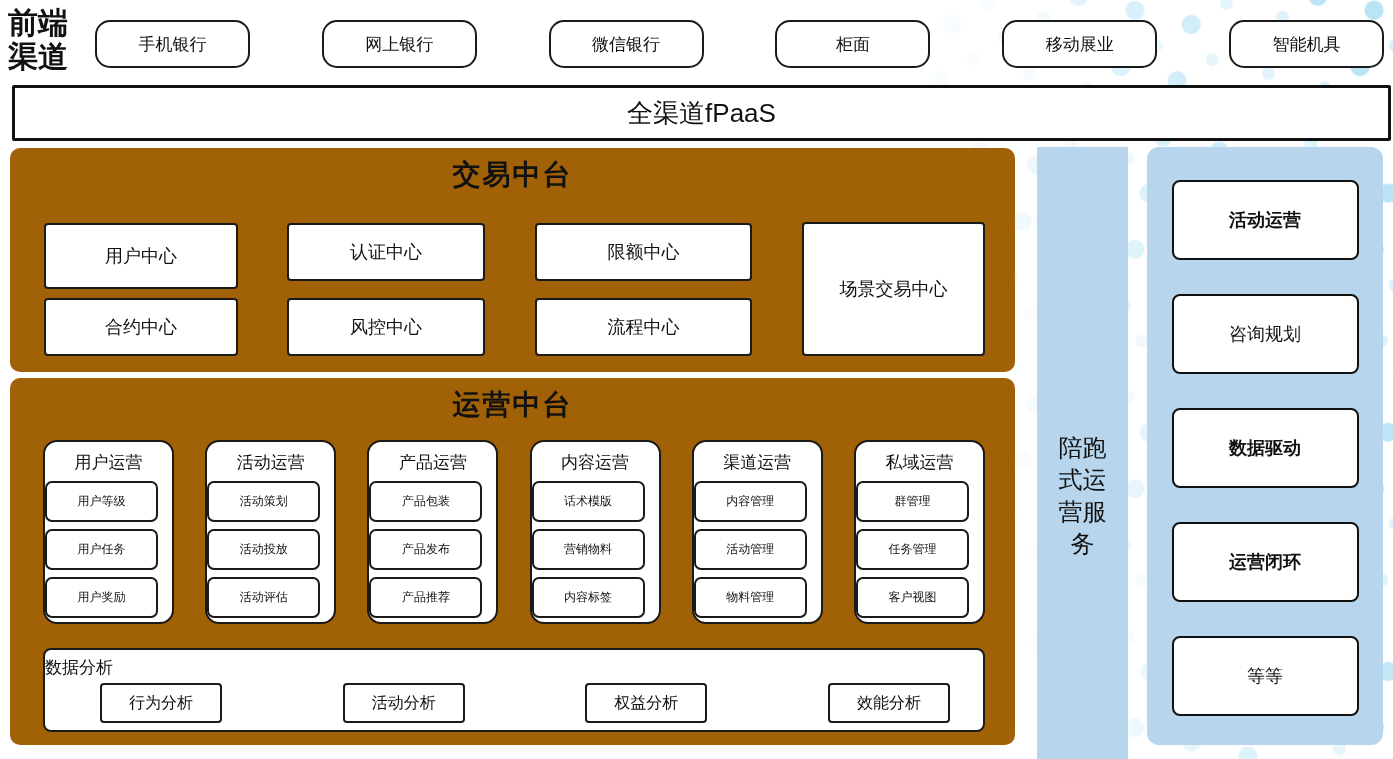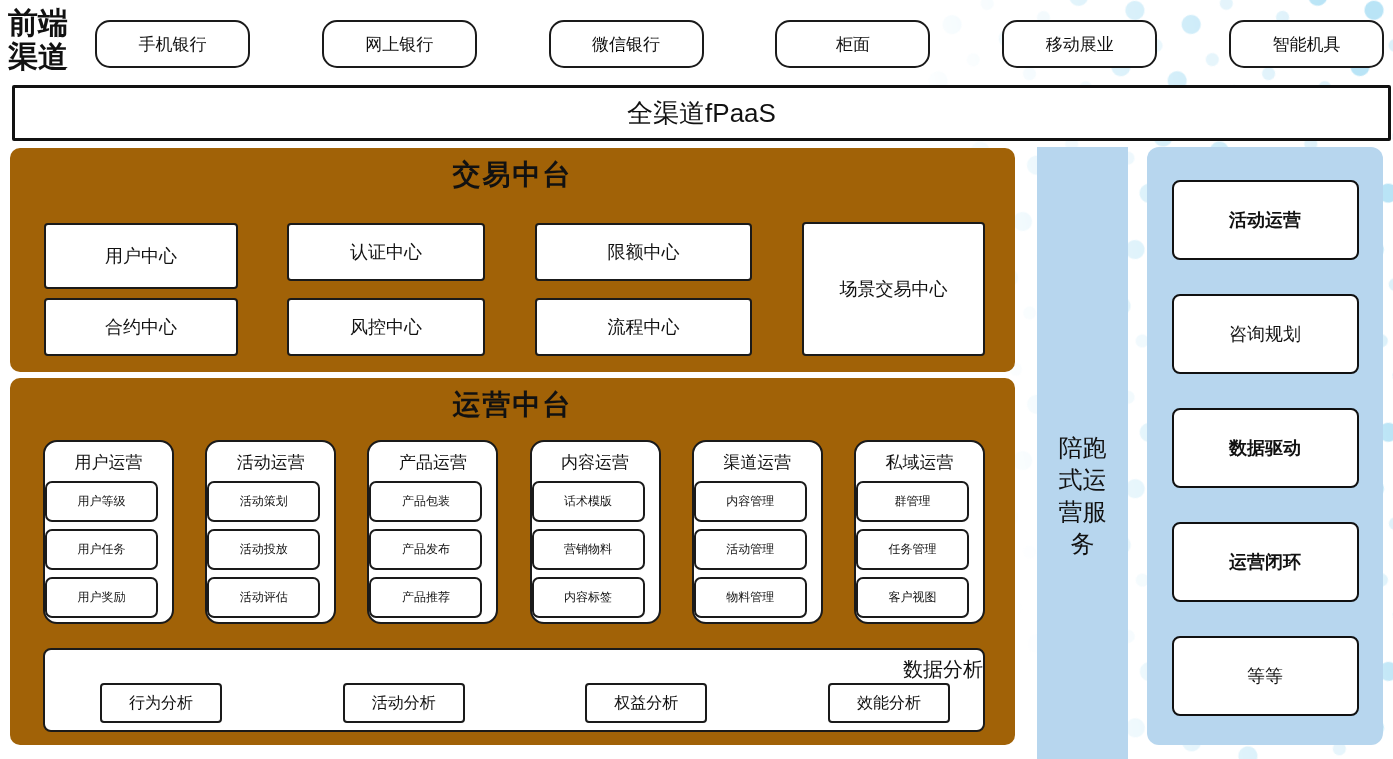--- a/index.html
+++ b/index.html
@@ -71,21 +71,21 @@
   .ops-item {
     margin:7px 14px 0 0; height:41px; background:#fff; border:2px solid #1a1a1a; border-radius:7px;
     display:flex; align-items:center; justify-content:center; font-size:12px;
   }
   .ops-item:first-of-type { margin-top:8px; }
 
   .analysis {
     position:absolute; left:33px; top:270px; width:942px; height:84px;
     background:#fff; border:2.5px solid #1a1a1a; border-radius:8px;
   }
-  .analysis-title { text-align:right; font-size:20px; padding-top:6px; }
+  .analysis-title { text-align:left; font-size:17px; padding-top:6px; }
   .analysis-row { position:absolute; left:55px; top:33px; width:850px; display:flex; justify-content:space-between; }
   .analysis-box {
     width:122px; height:40px; background:#fff; border:2px solid #1a1a1a; border-radius:4px;
     display:flex; align-items:center; justify-content:center; font-size:16px;
   }
 
   
   .side-strip {
     left:1037px; top:147px; width:91px; height:697px; background:#B7D6EE;
     display:flex; align-items:center; justify-content:center;

